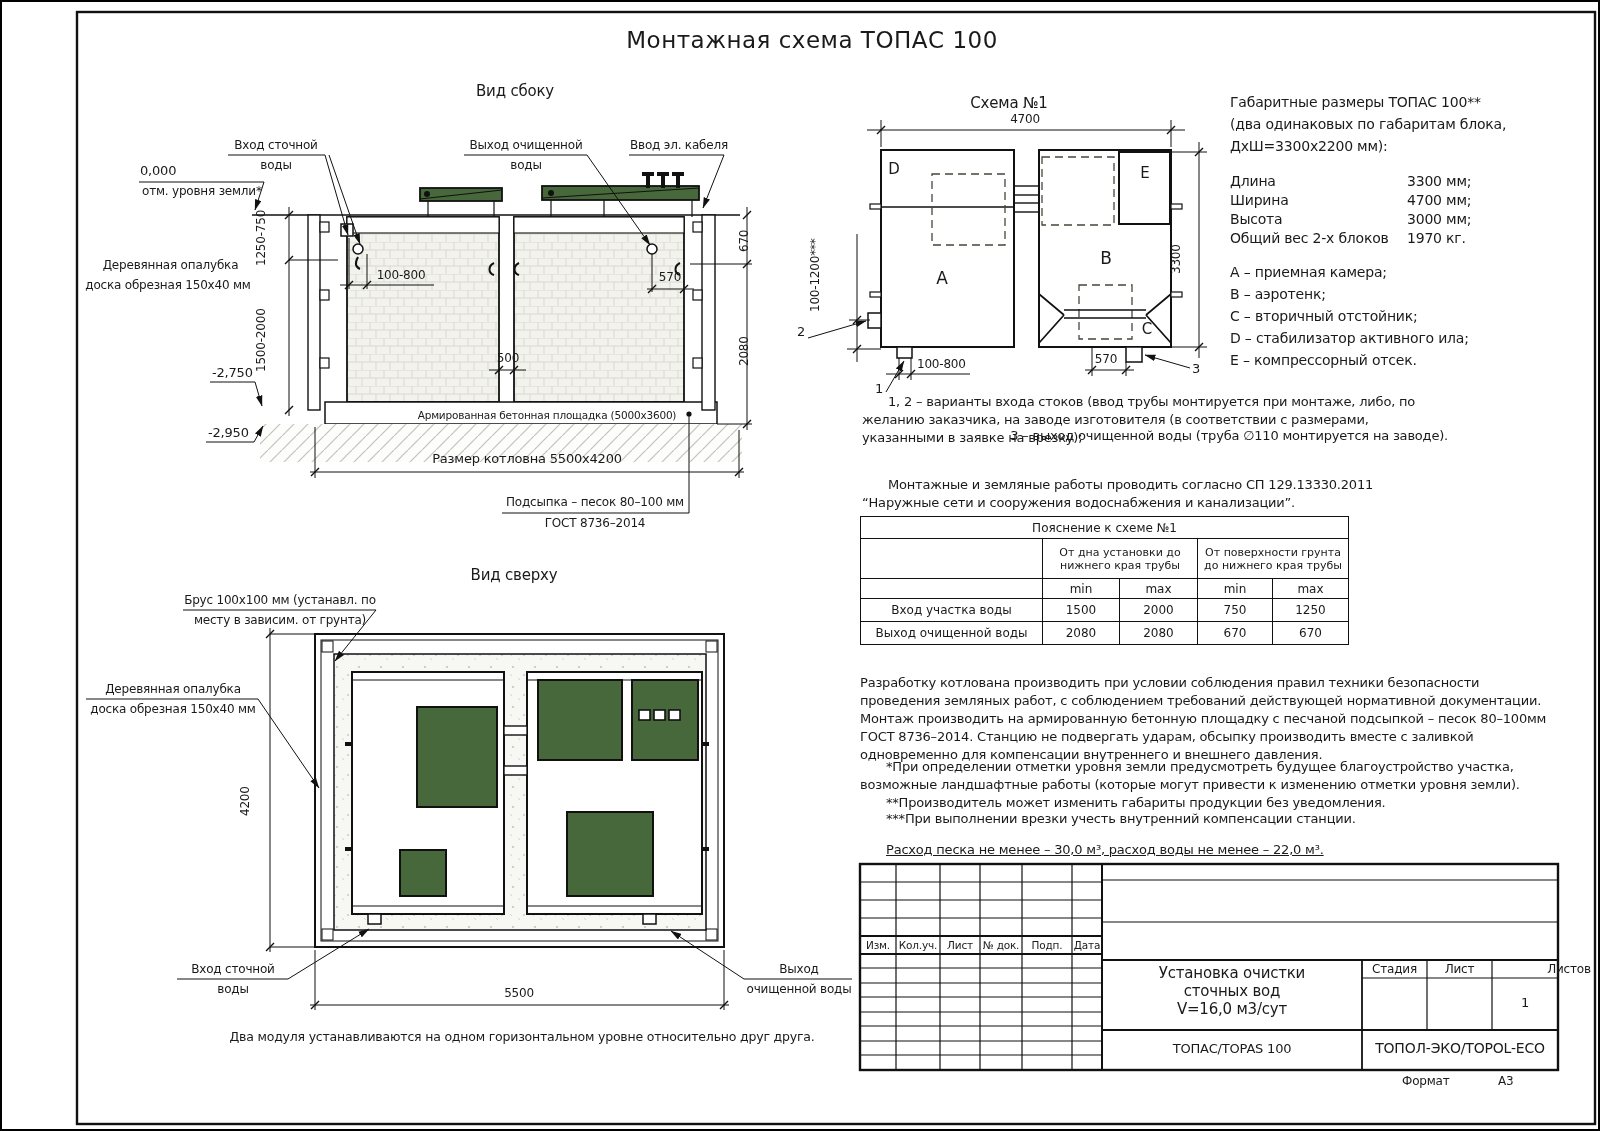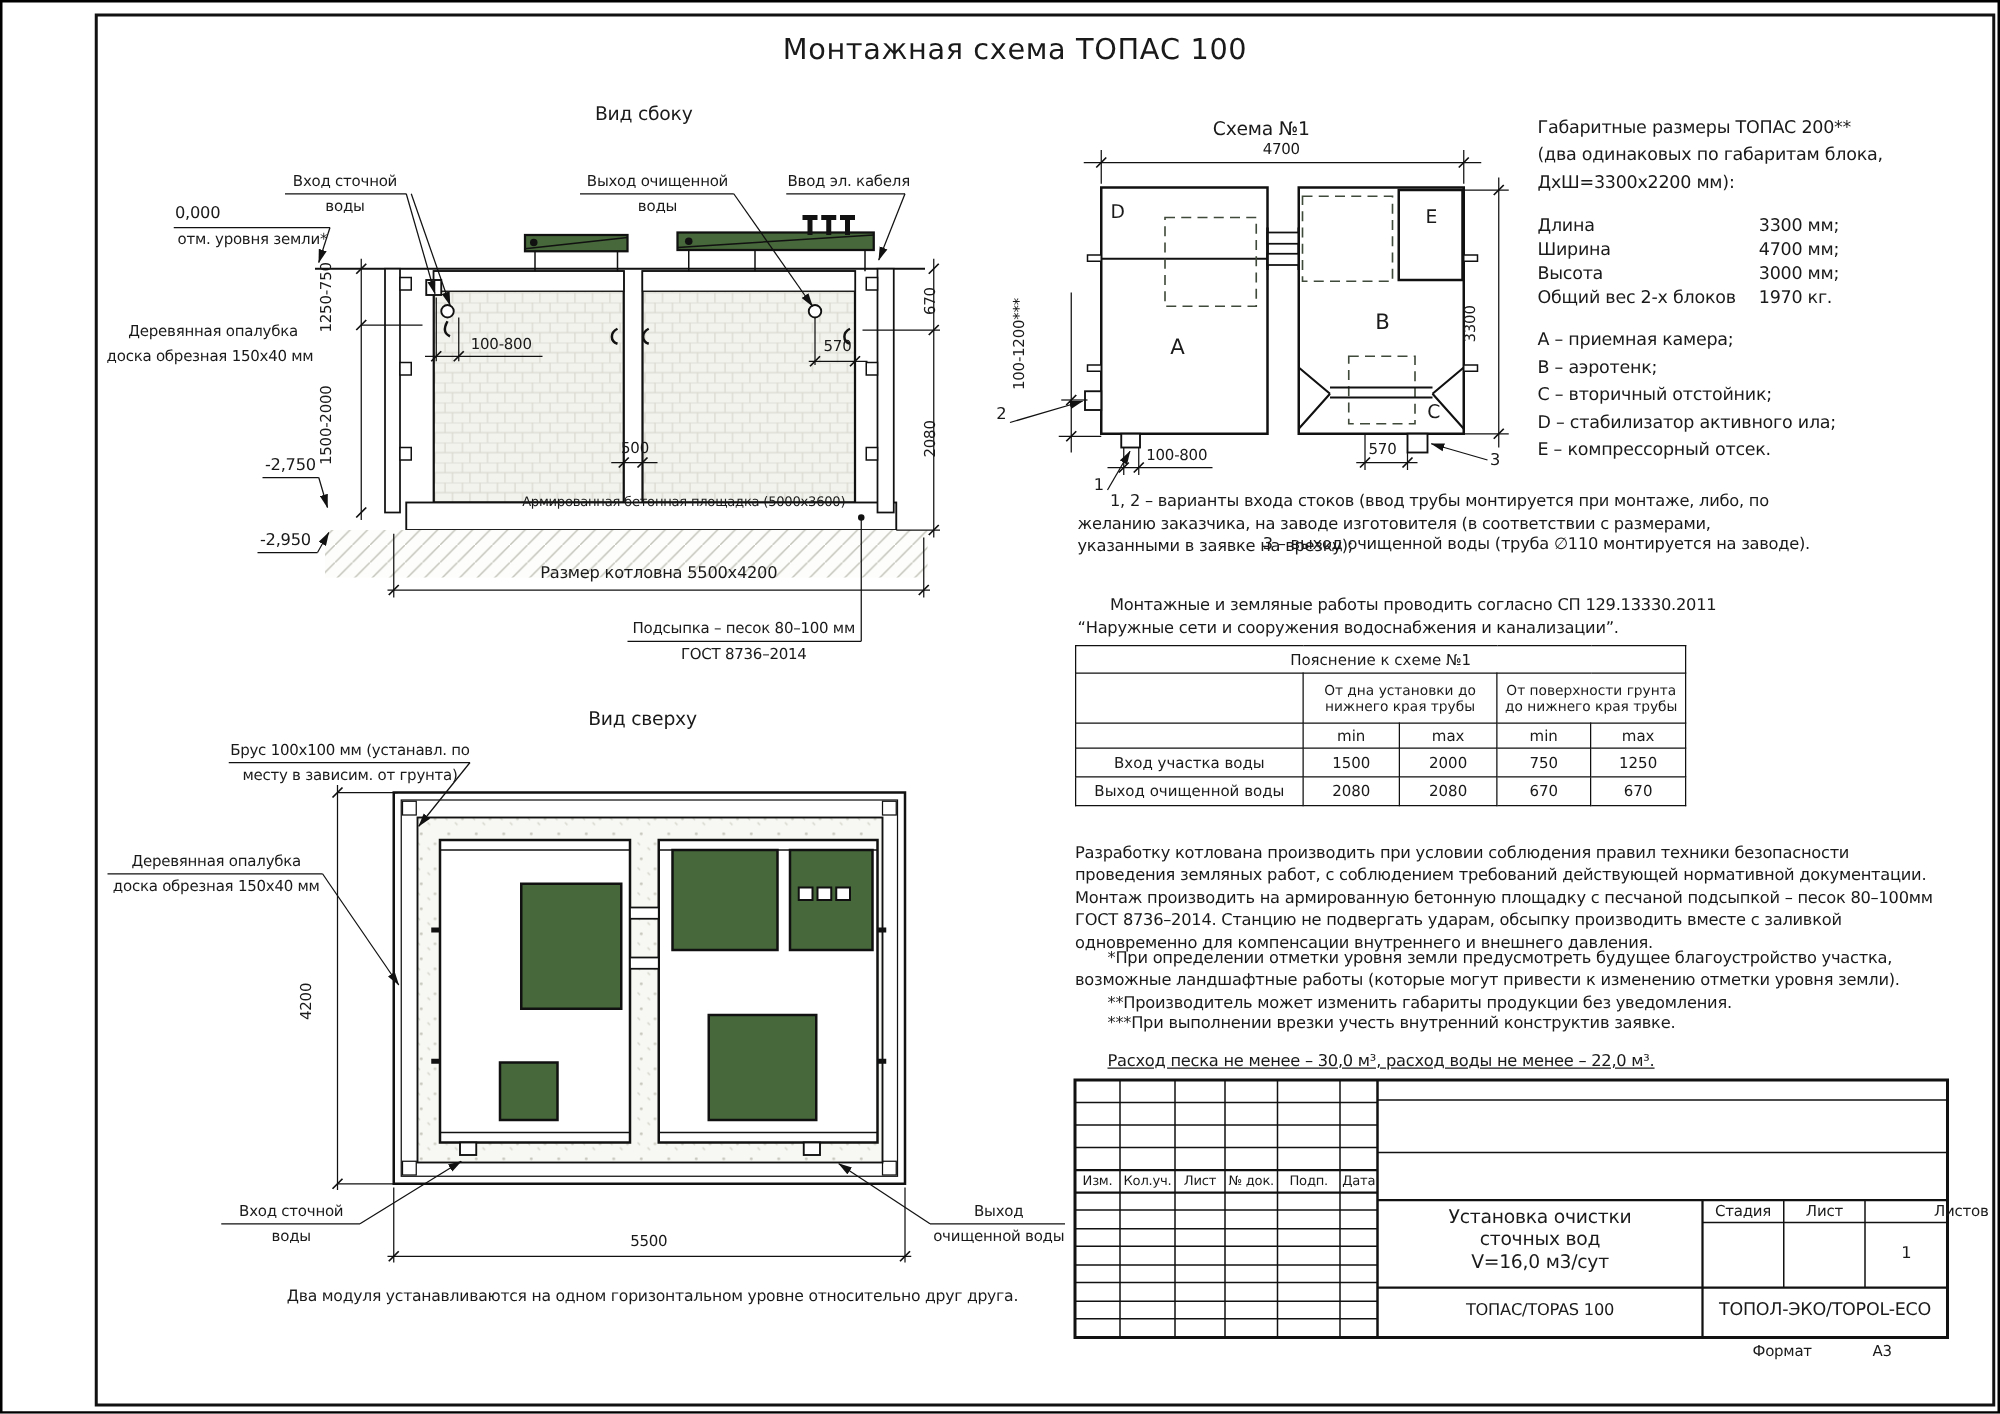--- a/index.html
+++ b/index.html
@@ -279,41 +279,41 @@
 <div class="t" style="left:625px;top:136px;width:104px;">Ввод эл. кабеля</div>
 <div class="vt" style="left:266px;top:250px;">1250-750</div>
 <div class="vt" style="left:266px;top:356px;">1500-2000</div>
 <div class="t s13 l" style="left:210px;top:363px;width:60px;">-2,750</div>
 <div class="t s13 l" style="left:206px;top:423px;width:60px;">-2,950</div>
 <div class="t" style="left:368px;top:266px;width:62px;">100-800</div>
 <div class="t" style="left:486px;top:349px;width:40px;">500</div>
 <div class="t" style="left:648px;top:268px;width:40px;">570</div>
 <div class="vt" style="left:749px;top:236px;">670</div>
 <div class="vt" style="left:749px;top:350px;">2080</div>
-<div class="t s10" style="left:380px;top:394px;width:330px;">Армированная бетонная площадка (5000х3600)</div>
+<div class="t s10" style="left:380px;top:407px;width:330px;">Армированная бетонная площадка (5000х3600)</div>
 <div class="t s13" style="left:340px;top:449px;width:370px;">Размер котловна 5500х4200</div>
 <div class="t" style="left:497px;top:493px;width:192px;">Подсыпка – песок 80–100 мм</div>
 <div class="t" style="left:497px;top:514px;width:192px;">ГОСТ 8736–2014</div>
 
 <div class="t h15" style="left:947px;top:92px;width:120px;">Схема №1</div>
 <div class="t" style="left:988px;top:110px;width:70px;">4700</div>
 <div class="vt" style="left:1181px;top:258px;">3300</div>
 <div class="vt s11" style="left:820px;top:296px;">100-1200***</div>
 <div class="t h15" style="left:882px;top:158px;width:20px;">D</div>
 <div class="t" style="left:928px;top:266px;width:24px;font-size:17px;">A</div>
 <div class="t" style="left:1092px;top:246px;width:24px;font-size:17px;">B</div>
 <div class="t h15" style="left:1135px;top:318px;width:20px;">C</div>
 <div class="t h15" style="left:1133px;top:162px;width:20px;">E</div>
 <div class="t s13" style="left:791px;top:322px;width:16px;">2</div>
 <div class="t s13" style="left:869px;top:379px;width:16px;">1</div>
 <div class="t s13" style="left:1186px;top:359px;width:16px;">3</div>
 <div class="t l" style="left:915px;top:355px;width:64px;">100-800</div>
 <div class="t" style="left:1086px;top:350px;width:36px;">570</div>
 
-<div class="t s14 l" style="left:1228px;top:92px;width:340px;">Габаритные размеры ТОПАС 200**</div>
+<div class="t s14 l" style="left:1228px;top:92px;width:340px;">Габаритные размеры ТОПАС 100**</div>
 <div class="t s14 l" style="left:1228px;top:114px;width:340px;">(два одинаковых по габаритам блока,</div>
 <div class="t s14 l" style="left:1228px;top:136px;width:340px;">ДхШ=3300х2200 мм):</div>
 <div class="t s14 l" style="left:1228px;top:171px;width:180px;">Длина</div>
 <div class="t s14 l" style="left:1405px;top:171px;width:120px;">3300 мм;</div>
 <div class="t s14 l" style="left:1228px;top:190px;width:180px;">Ширина</div>
 <div class="t s14 l" style="left:1405px;top:190px;width:120px;">4700 мм;</div>
 <div class="t s14 l" style="left:1228px;top:209px;width:180px;">Высота</div>
 <div class="t s14 l" style="left:1405px;top:209px;width:120px;">3000 мм;</div>
 <div class="t s14 l" style="left:1228px;top:228px;width:180px;">Общий вес 2-х блоков</div>
 <div class="t s14 l" style="left:1405px;top:228px;width:120px;">1970 кг.</div>
@@ -364,21 +364,21 @@
     <td>2080</td>
     <td>670</td>
     <td>670</td>
   </tr>
 </tbody>
     </table>
 
 <div class="t s13 p lh18" style="left:858px;top:672px;width:702px;">Разработку котлована производить при условии соблюдения правил техники безопасности проведения земляных работ, с соблюдением требований действующей нормативной документации.  Монтаж производить на армированную бетонную площадку с песчаной подсыпкой – песок 80–100мм ГОСТ 8736–2014. Станцию не подвергать ударам, обсыпку производить вместе с заливкой одновременно для компенсации внутреннего и внешнего давления.</div>
 <div class="t s13 p note-ind lh18" style="left:858px;top:756px;width:710px;">*При определении отметки уровня земли предусмотреть будущее благоустройство участка, возможные ландшафтные работы (которые могут привести к изменению отметки уровня земли).</div>
 <div class="t s13 p note-ind lh18" style="left:858px;top:792px;width:710px;">**Производитель может изменить габариты продукции без уведомления.</div>
-<div class="t s13 p note-ind lh18" style="left:858px;top:808px;width:710px;">***При выполнении врезки учесть внутренний конструктив заявке.</div>
+<div class="t s13 p note-ind lh18" style="left:858px;top:808px;width:710px;">***При выполнении врезки учесть внутренний компенсации станции.</div>
 <div class="t s13 l und" style="left:884px;top:840px;width:520px;">Расход песка не менее – 30,0 м³, расход воды не менее – 22,0 м³.</div>
 
 <div class="t h15" style="left:412px;top:564px;width:200px;">Вид сверху</div>
 <div class="t" style="left:178px;top:591px;width:200px;">Брус 100х100 мм (устанавл. по</div>
 <div class="t" style="left:178px;top:611px;width:200px;">месту в зависим. от грунта)</div>
 <div class="t" style="left:96px;top:680px;width:150px;">Деревянная опалубка</div>
 <div class="t" style="left:84px;top:700px;width:174px;">доска обрезная 150х40 мм</div>
 <div class="vt" style="left:250px;top:800px;">4200</div>
 <div class="t" style="left:176px;top:960px;width:110px;">Вход сточной</div>
 <div class="t" style="left:176px;top:980px;width:110px;">воды</div>

